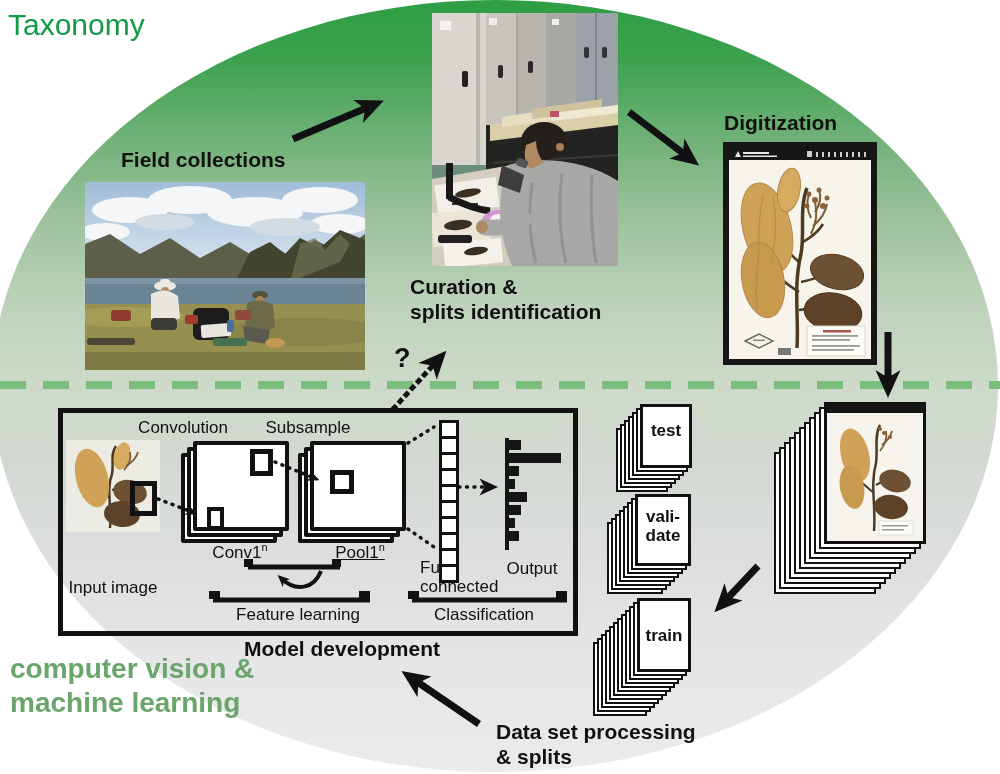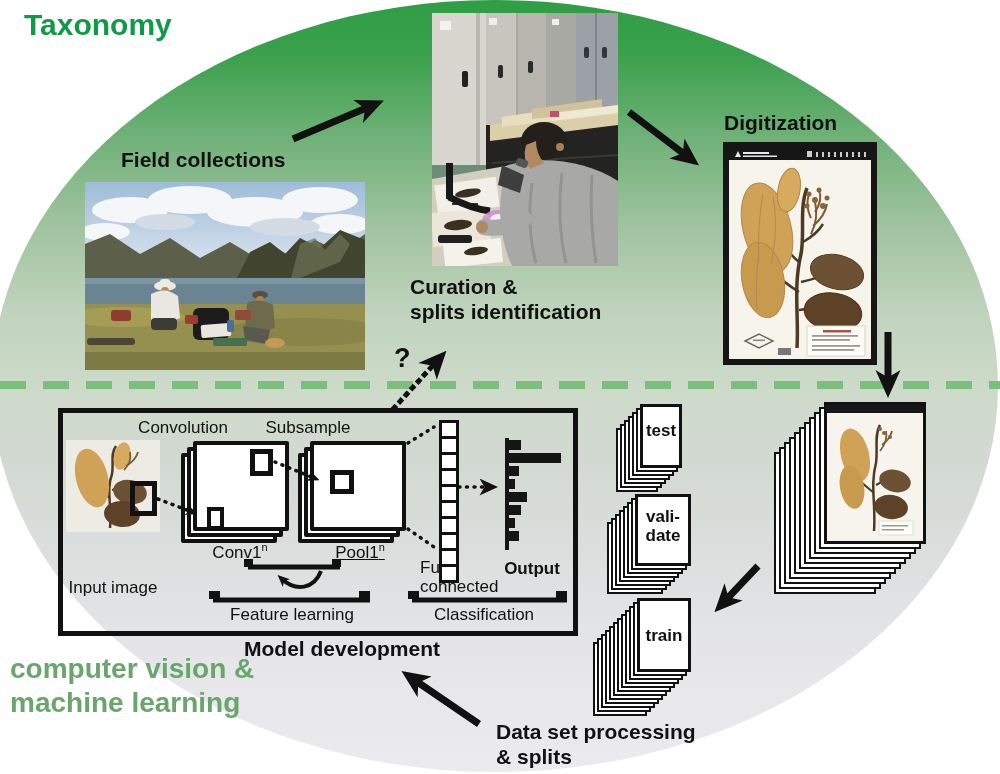--- a/index.html
+++ b/index.html
@@ -13,21 +13,21 @@
           font-family:"Liberation Sans", sans-serif;color:#111;}
 
   .ellipse-bg{position:absolute;left:-8px;top:0;width:1006px;height:772px;border-radius:50%;
     background:linear-gradient(180deg,#2f9e45 0%,#3aa04c 7%,#6cb075 17%,#9cc19c 28%,
       #bfd3bc 40%,#cddac9 50%,#d3d9d2 60%,#dddfdf 73%,#e6e6e9 86%,#ebebee 100%);z-index:0;}
 
   .divider{position:absolute;left:0;top:381px;width:1000px;height:8px;z-index:1;
     background:repeating-linear-gradient(90deg,var(--dashed-line-green) 0 26px,transparent 26px 43px);}
 
   .lbl{position:absolute;font-weight:bold;font-size:21px;line-height:25px;z-index:4;white-space:nowrap;}
-  .taxonomy{position:absolute;left:24px;top:8px;font-weight:bold;font-size:30px;color:var(--taxonomy-green);z-index:4;}
+  .taxonomy{position:absolute;left:8px;top:8px;font-weight:normal;font-size:30px;color:var(--taxonomy-green);z-index:4;}
   .ml-title{position:absolute;left:10px;top:652px;font-weight:bold;font-size:28px;line-height:34px;
             color:var(--ml-green);z-index:4;}
   .ml-title span{display:block;}
   .question{position:absolute;left:394px;top:343px;font-weight:bold;font-size:27px;z-index:31;}
 
   .photo{position:absolute;z-index:2;}
 
   
   .cnn-box{position:absolute;left:58px;top:408px;width:510px;height:218px;border:5px solid #111;z-index:2;}
   .cnn-lbl{position:absolute;font-size:17px;font-weight:normal;color:#111;text-align:center;white-space:nowrap;}
@@ -312,29 +312,29 @@
     <div class="obars">
         <div class="obar" style="width: 12px;"></div>
         <div class="obar" style="width: 52px;"></div>
         <div class="obar" style="width: 10px;"></div>
         <div class="obar" style="width: 6px;"></div>
         <div class="obar" style="width: 18px;"></div>
         <div class="obar" style="width: 12px;"></div>
         <div class="obar" style="width: 6px;"></div>
         <div class="obar" style="width: 10px;"></div>
       </div>
-    <div class="cnn-lbl" style="left:419px;top:146px;width:100px;font-weight:bold;">Output</div>
-
-    <div class="cnn-lbl" style="left:154px;top:192px;width:150px;">Feature learning</div>
+    <div class="cnn-lbl" style="left:419px;top:146px;width:100px;">Output</div>
+
+    <div class="cnn-lbl" style="left:160px;top:192px;width:150px;">Feature learning</div>
     <div class="cnn-lbl" style="left:346px;top:192px;width:150px;">Classification</div>
   </div>
 
   <div class="lbl" style="left:227px;top:636px;width:230px;text-align:center;">Model development</div>
 
-  <div class="stack" style="left:640px;top:404px;width:42px;height:64px;">
+  <div class="stack" style="left:640px;top:404px;width:32px;height:64px;padding-left:20px;">
     <div class="card" style="padding-top:14px;">
       <span>test</span>
     </div>
   <div class="stack-layer" style="left: -4px; top: 4px; z-index: 29;"></div>
       <div class="stack-layer" style="left: -8px; top: 8px; z-index: 28;"></div>
       <div class="stack-layer" style="left: -12px; top: 12px; z-index: 27;"></div>
       <div class="stack-layer" style="left: -16px; top: 16px; z-index: 26;"></div>
       <div class="stack-layer" style="left: -20px; top: 20px; z-index: 25;"></div>
       <div class="stack-layer" style="left: -24px; top: 24px; z-index: 24;"></div>
     </div>

